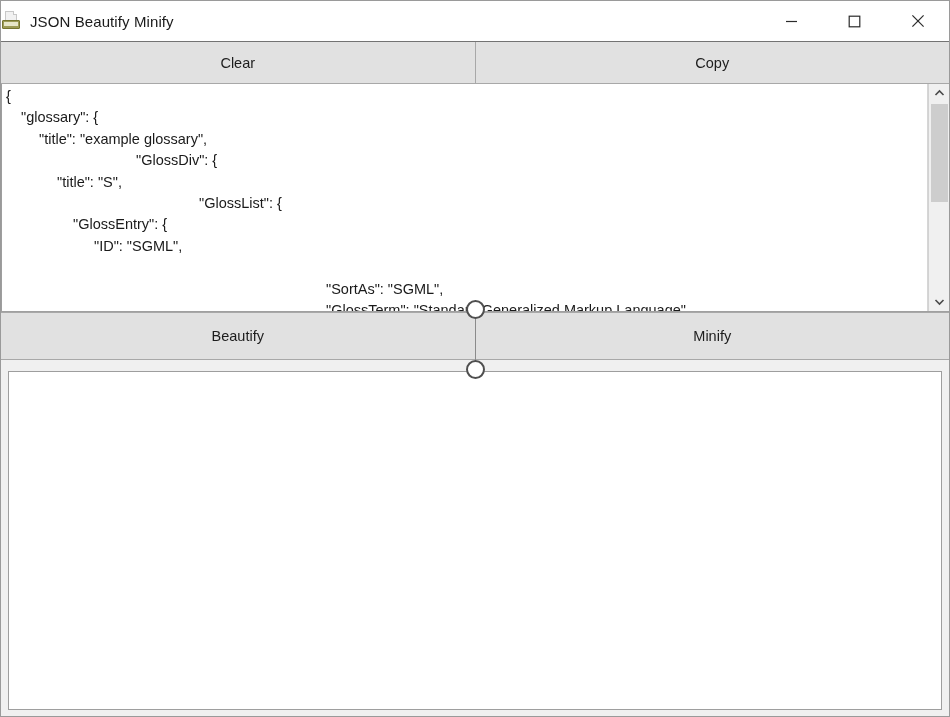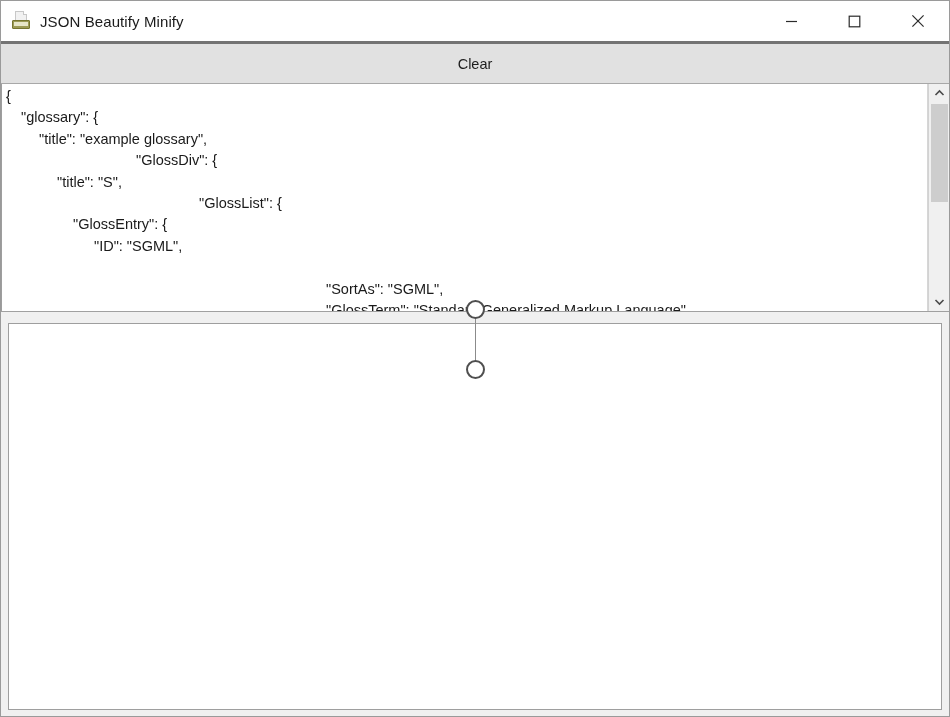--- a/index.html
+++ b/index.html
@@ -29,21 +29,20 @@
     height: 40px;
     flex: 0 0 40px;
     background: #ffffff;
     display: flex;
     align-items: center;
     position: relative;
   }
   .title-left {
     display: flex;
     align-items: center;
-    padding-left: 10px;
     gap: 9px;
   }
   .app-icon {
     width: 20px;
     height: 20px;
     position: relative;
     flex: 0 0 20px;
   }
   .app-icon .page {
     position: absolute;
@@ -105,21 +104,21 @@
     justify-content: center;
     background: transparent;
   }
   .winbtn svg { display: block; }
 
   
   .toolbar {
     flex: 0 0 43px;
     display: flex;
     background: #15803d;
-    border-top: 3px solid #737373;
+    border-top: 1px solid #737373;
     border-bottom: 1px solid #a8a8a8;
     box-sizing: border-box;
   }
   .tb-btn {
     flex: 1 1 0;
     display: flex;
     align-items: center;
     justify-content: center;
     font-size: 14.5px;
     color: #1d1d1d;
@@ -292,20 +291,21 @@
         <svg width="14" height="14" viewBox="0 0 14 14">
             <line x1="1.4" y1="1.4" x2="12.6" y2="12.6" stroke="#2b2b2b" stroke-width="1.2"></line>
             <line x1="12.6" y1="1.4" x2="1.4" y2="12.6" stroke="#2b2b2b" stroke-width="1.2"></line>
           </svg>
       </div>
     </div>
   </div>
 
   <div class="toolbar">
     <div class="tb-btn">Clear</div>
+    <div class="tb-btn">Copy</div>
   </div>
 
   <div class="input-panel">
     <div class="code-area" id="code-area">
         <div class="code-line" style="padding-left: 4px;">{</div>
         <div class="code-line" style="padding-left: 19px;">"glossary": {</div>
         <div class="code-line" style="padding-left: 37px;">"title": "example glossary",</div>
         <div class="code-line" style="padding-left: 134px;">"GlossDiv": {</div>
         <div class="code-line" style="padding-left: 55px;">"title": "S",</div>
         <div class="code-line" style="padding-left: 197px;">"GlossList": {</div>
@@ -329,20 +329,24 @@
       </div>
     </div>
   </div>
 
   <div class="splitter">
     <div class="split-line"></div>
     <div class="split-circle top"></div>
     <div class="split-circle bottom"></div>
   </div>
 
+  <div class="action-row">
+    <div class="act-btn left">Beautify</div>
+    <div class="act-btn">Minify</div>
+  </div>
 
   <div class="output-wrap">
     <div class="output-panel">
       <div class="output-text"></div>
     </div>
   </div>
 
 </div>
 
 </body></html>

